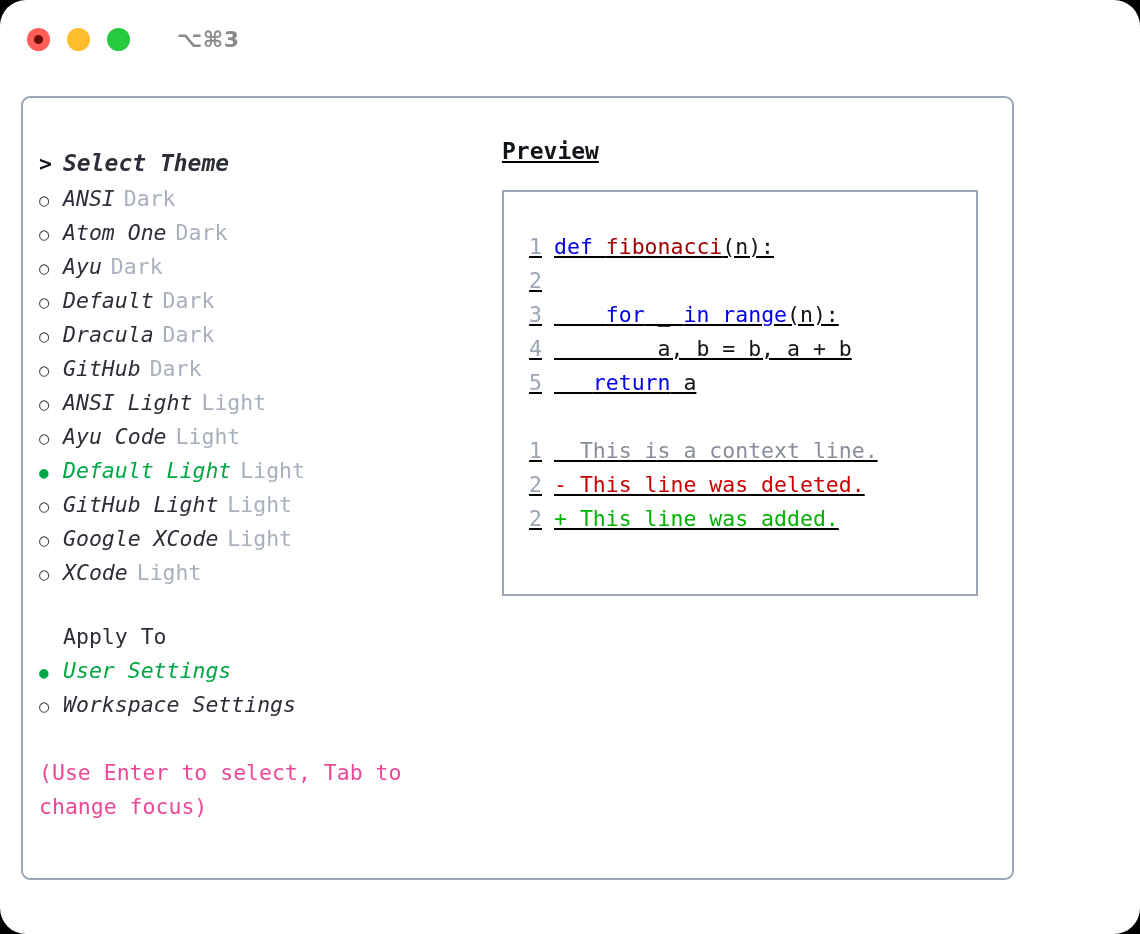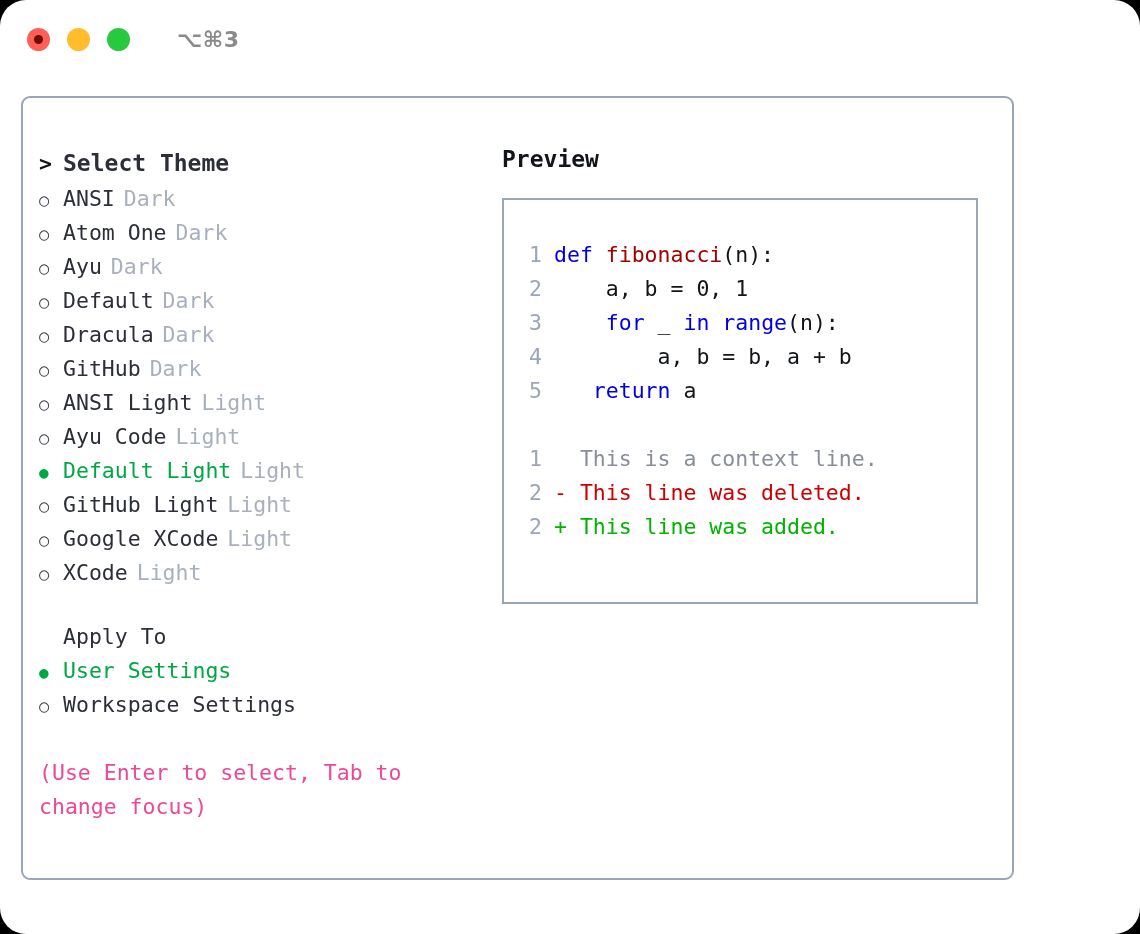--- a/index.html
+++ b/index.html
@@ -93,21 +93,21 @@
     display: inline-block;
     width: 24px;
     flex: 0 0 24px;
     text-align: left;
     font-size: 21.5px;
     line-height: 1;
   }
   .marker-dot     { color: #00a843; font-size: 16px; }
   .marker-circle  { color: #3a3f4b; font-size: 17px; }
   .marker-caret   { color: #111418; font-weight: bold; }
-  .label          { color: #2c2f38; }
+  .label          { color: #2c2f38; font-style: italic; }
   .label-selected { color: #00a843; text-align: center; }
   .mode           { color: #a8b0bd; margin-left: 9px; }
   .header-row {
     font-weight: bold;
     font-size: 23px;
     color: #111418;
     height: 36px;
   }
 
   .section-title {
@@ -125,22 +125,23 @@
     width: 408px;
     font-size: 21.5px;
     line-height: 34px;
     color: #ec4899;
   }
 
   
   .right-col {
     position: absolute;
     left: 479px;
-    top: 48px;
+    top: 40px;
     width: 500px;
+    text-decoration: underline;
   }
   .preview-title {
     font-size: 23px;
     font-weight: bold;
     color: #111418;
     margin-bottom: 26px;
   }
   .preview-box {
     width: 476px;
     height: 406px;
@@ -224,21 +225,21 @@
         </div>
 
       <div class="hint">(Use Enter to select, Tab to change focus)</div>
     </div>
 
     <div class="right-col">
       <div class="preview-title">Preview</div>
       <div class="preview-box">
         <div id="code-lines">
             <div class="code-line"><span class="ln">1</span><span class="code-text"><span class="tok-kw">def </span><span class="tok-fn">fibonacci</span><span class="tok-plain">(n):</span></span></div>
-            <div class="code-line"><span class="ln">2</span><span class="code-text"><span class="tok-plain">    a, b = 0, 1</span></span></div>
+            <div class="code-line"><span class="ln">2</span></div>
             <div class="code-line"><span class="ln">3</span><span class="code-text"><span class="tok-plain">    </span><span class="tok-kw">for</span><span class="tok-plain"> _ </span><span class="tok-kw">in range</span><span class="tok-plain">(n):</span></span></div>
             <div class="code-line"><span class="ln">4</span><span class="code-text"><span class="tok-plain">        a, b = b, a + b</span></span></div>
             <div class="code-line"><span class="ln">5</span><span class="code-text"><span class="tok-plain">   </span><span class="tok-kw">return</span><span class="tok-plain"> a</span></span></div>
           </div>
         <div class="gap-line"></div>
         <div id="diff-lines">
             <div class="code-line"><span class="ln">1</span><span class="diff-ctx"> </span><span class="diff-ctx"> This is a context line.</span></div>
             <div class="code-line"><span class="ln">2</span><span class="diff-del">-</span><span class="diff-del"> This line was deleted.</span></div>
             <div class="code-line"><span class="ln">2</span><span class="diff-add">+</span><span class="diff-add"> This line was added.</span></div>
           </div>

